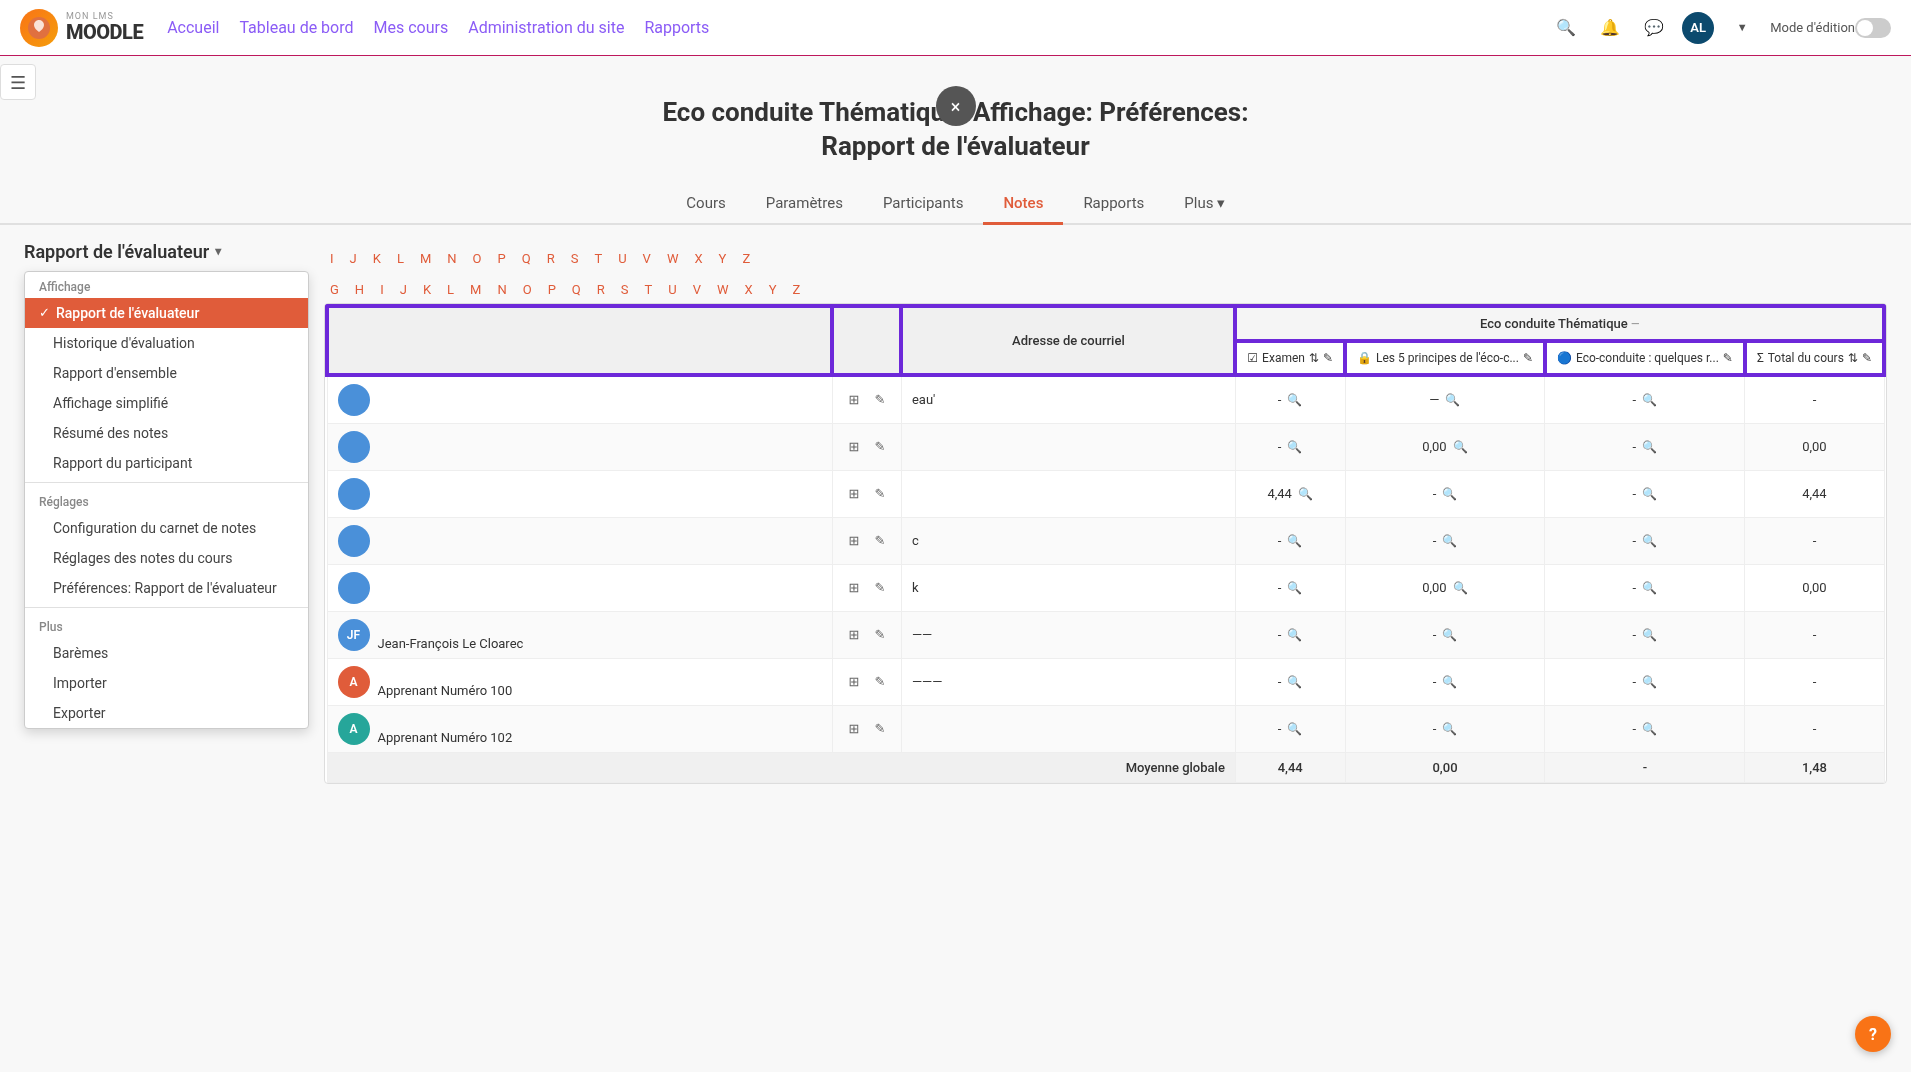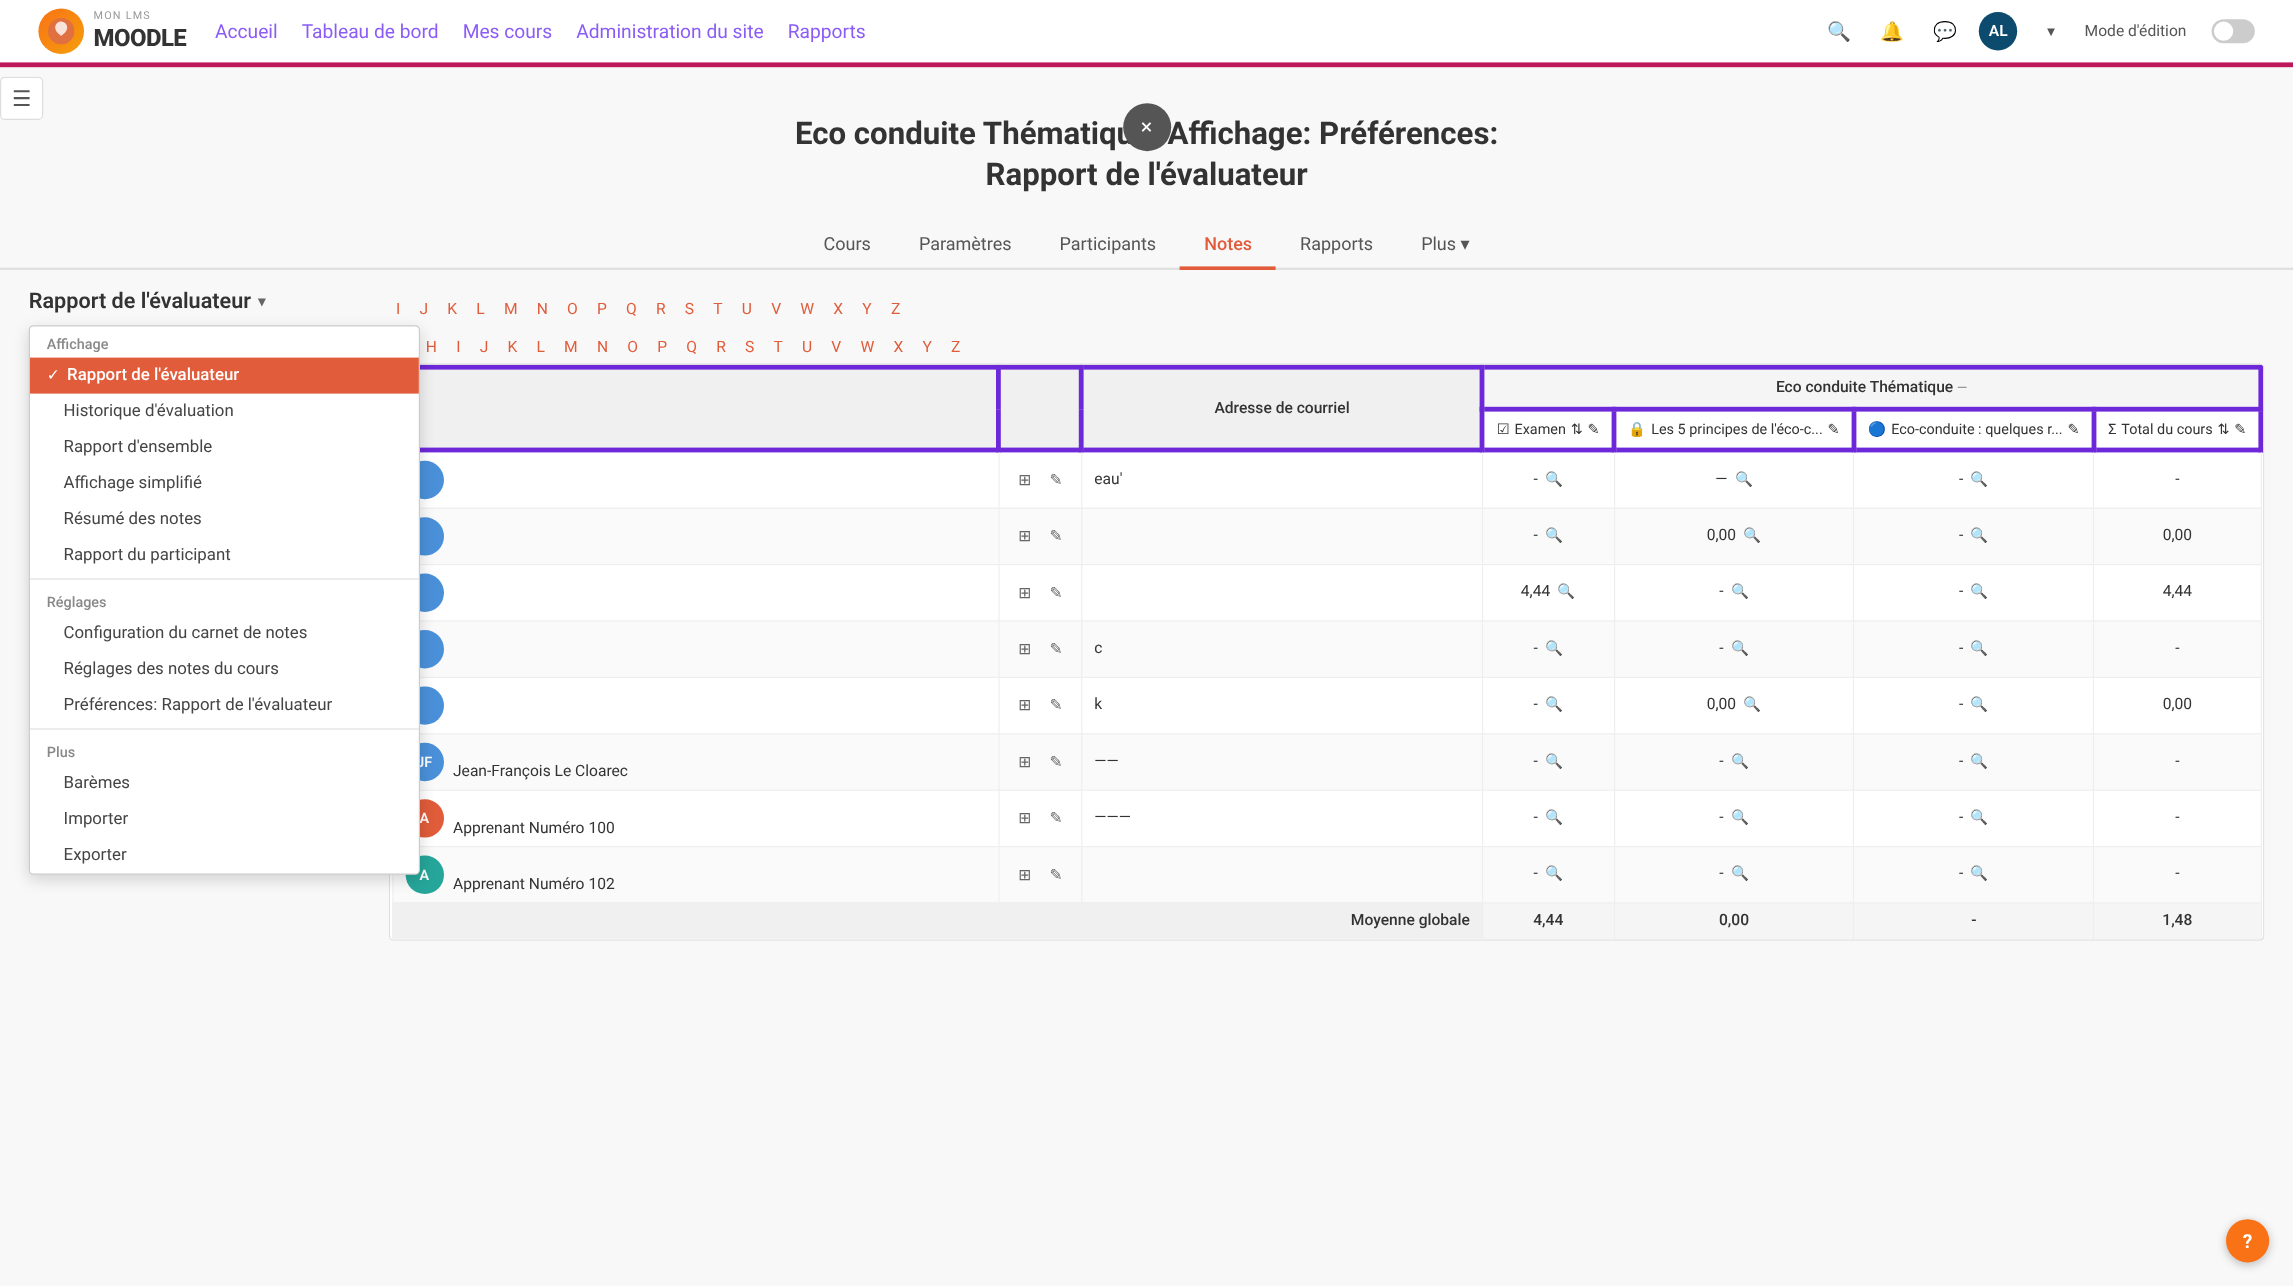--- a/index.html
+++ b/index.html
@@ -1,34 +1,34 @@
 <!DOCTYPE html>
 <html><head>
   <meta charset="utf-8">
   <style>
     * { box-sizing: border-box; margin: 0; padding: 0; }
     body { font-family: -apple-system, BlinkMacSystemFont, 'Segoe UI', Roboto, sans-serif; font-size: 14px; color: #333; background: #f8f8f8; overflow-x: hidden; }
 
     
     .topnav {
       display: flex; align-items: center; background: #fff;
-      border-bottom: 4px solid #be185d; padding: 0 32px; height: 56px;
+      border-bottom: 1px solid #be185d; padding: 0 20px; height: 56px;
       position: relative; z-index: 100;
     }
     .topnav-logo { display: flex; align-items: center; gap: 8px; margin-right: 24px; }
     .logo-icon { width: 38px; height: 38px; border-radius: 50%; background: linear-gradient(135deg,#f97316,#f59e0b); display: flex; align-items: center; justify-content: center; color: #fff; font-weight: bold; font-size: 12px; }
     .logo-text { line-height: 1.1; }
     .logo-text .small { font-size: 9px; color: #999; letter-spacing: 1px; text-transform: uppercase; }
     .logo-text .big { font-size: 20px; font-weight: 800; color: #333; letter-spacing: -0.5px; }
     .topnav-links { display: flex; gap: 20px; flex: 1; }
     .topnav-links a { color: #8b5cf6; text-decoration: none; font-size: 16px; }
     .topnav-right { display: flex; align-items: center; gap: 12px; }
     .topnav-icon { width: 32px; height: 32px; display: flex; align-items: center; justify-content: center; color: #555; cursor: pointer; font-size: 16px; }
     .topnav-avatar { width: 32px; height: 32px; background: #0c4a6e; border-radius: 50%; display: flex; align-items: center; justify-content: center; color: #fff; font-size: 13px; font-weight: 600; cursor: pointer; }
-    .topnav-mode { display: flex; align-items: center; gap: 21px; font-size: 13px; color: #555; }
+    .topnav-mode { display: flex; align-items: center; gap: 0; font-size: 13px; color: #555; }
     .toggle-switch { width: 36px; height: 20px; background: #ccc; border-radius: 10px; position: relative; cursor: pointer; }
     .toggle-switch::after { content: ''; position: absolute; width: 16px; height: 16px; background: #fff; border-radius: 50%; top: 2px; left: 2px; transition: left .2s; }
     .sidebar-toggle { width: 36px; height: 36px; display: flex; align-items: center; justify-content: center; border: 1px solid #ddd; border-radius: 4px; cursor: pointer; color: #555; font-size: 18px; background: #fff; }
 
     
     .left-toggle { position: fixed; left: 0; top: 64px; z-index: 50; }
 
     
     .page-content { padding: 0 0 40px 0; }
 
@@ -50,21 +50,21 @@
     .page-tab.active { color: #e05c3a; border-bottom-color: #e05c3a; font-weight: 500; }
 
     
     .grader-area { display: flex; padding: 16px 24px; gap: 20px; position: relative; }
 
     
     .dropdown-container { position: relative; min-width: 280px; }
     .dropdown-trigger { display: flex; align-items: center; gap: 6px; font-size: 18px; font-weight: 600; cursor: pointer; color: #333; user-select: none; }
     .dropdown-trigger .arrow { font-size: 12px; color: #666; }
     .dropdown-menu {
-      position: absolute; top: 30px; left: 0; width: 326px;
+      position: absolute; top: 30px; left: 0; width: 285px;
       background: #fff; border: 1px solid #ccc; border-radius: 4px;
       box-shadow: 0 4px 12px rgba(0,0,0,.15); z-index: 300;
     }
     .dropdown-section-title { padding: 8px 14px 4px; font-size: 12px; color: #888; font-weight: 500; }
     .dropdown-item { display: flex; align-items: center; padding: 7px 14px; cursor: pointer; font-size: 14px; color: #444; }
     .dropdown-item.selected { background: #e05c3a; color: #fff; font-weight: 500; }
     .dropdown-item.selected .check { margin-right: 6px; font-size: 13px; }
     .dropdown-sub-item { padding-left: 28px; }
 
     

